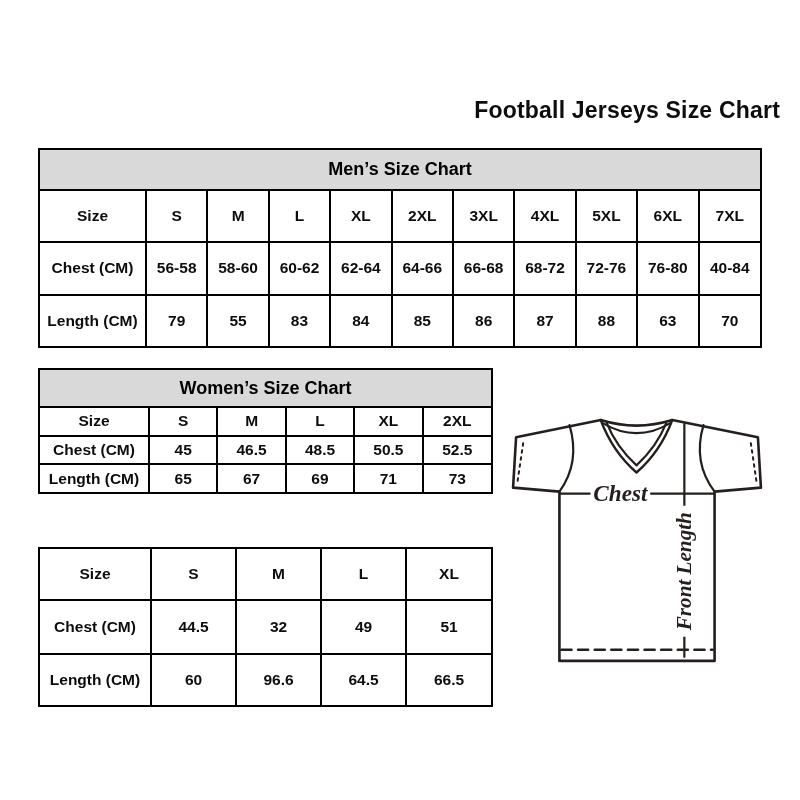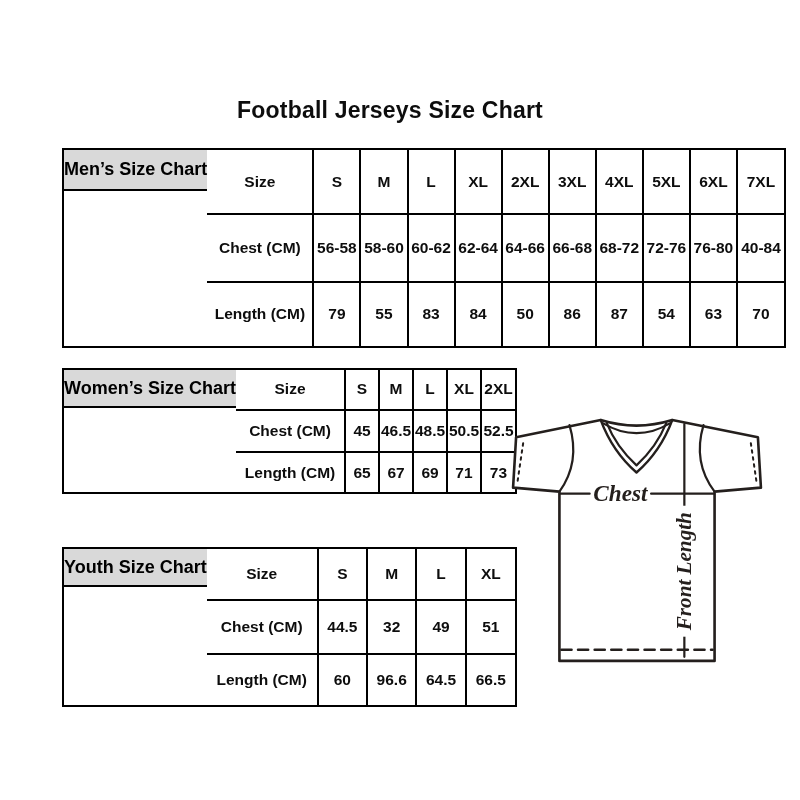--- a/index.html
+++ b/index.html
@@ -4,27 +4,27 @@
 <style>
   html,body { margin:0; padding:0; }
   body {
     width:800px; height:800px; position:relative;
     background:#ffffff; color:#000;
     font-family:"Liberation Sans", sans-serif;
     overflow:hidden;
   }
   .page-title {
     position:absolute; top:97px; left:0; width:780px;
-    text-align:center; font-size:23px; font-weight:bold;
+    text-align:right; font-size:23px; font-weight:bold;
     letter-spacing:0.2px; color:#0d0d0d; margin:0;
   }
   .chart-box {
     position:absolute; box-sizing:border-box;
     border:2px solid #000; background:#fff;
-    display:flex; flex-direction:row;margin-left:24px;
+    display:flex; flex-direction:column;
   }
   .chart-box.men   { left:38px; top:148px; width:724px; height:200px; }
   .chart-box.women { left:38px; top:368px; width:455px; height:126px; }
   .chart-box.youth { left:38px; top:547px; width:455px; height:160px; }
   .chart-title {
     background:#d9d9d9; border-bottom:2px solid #000;
     display:flex; align-items:center; justify-content:center;
     font-weight:bold; font-size:18px; flex:0 0 auto;
   }
   .men .chart-title   { height:39px; }
@@ -82,24 +82,24 @@
           <td>72-76</td>
           <td>76-80</td>
           <td>40-84</td>
         </tr>
         <tr>
           <td>Length (CM)</td>
           <td>79</td>
           <td>55</td>
           <td>83</td>
           <td>84</td>
-          <td>50</td>
+          <td>85</td>
           <td>86</td>
           <td>87</td>
-          <td>54</td>
+          <td>88</td>
           <td>63</td>
           <td>70</td>
         </tr>
       </tbody>
   </table>
 </section>
 
 <section class="chart-box women">
   <div class="chart-title">Women’s Size Chart</div>
   <table class="chart-table">
@@ -126,21 +126,20 @@
           <td>67</td>
           <td>69</td>
           <td>71</td>
           <td>73</td>
         </tr>
       </tbody>
   </table>
 </section>
 
 <section class="chart-box youth">
-  <div class="chart-title">Youth Size Chart</div>
   <table class="chart-table">
     <tbody>
         <tr>
           <td>Size</td>
           <td>S</td>
           <td>M</td>
           <td>L</td>
           <td>XL</td>
         </tr>
         <tr>

